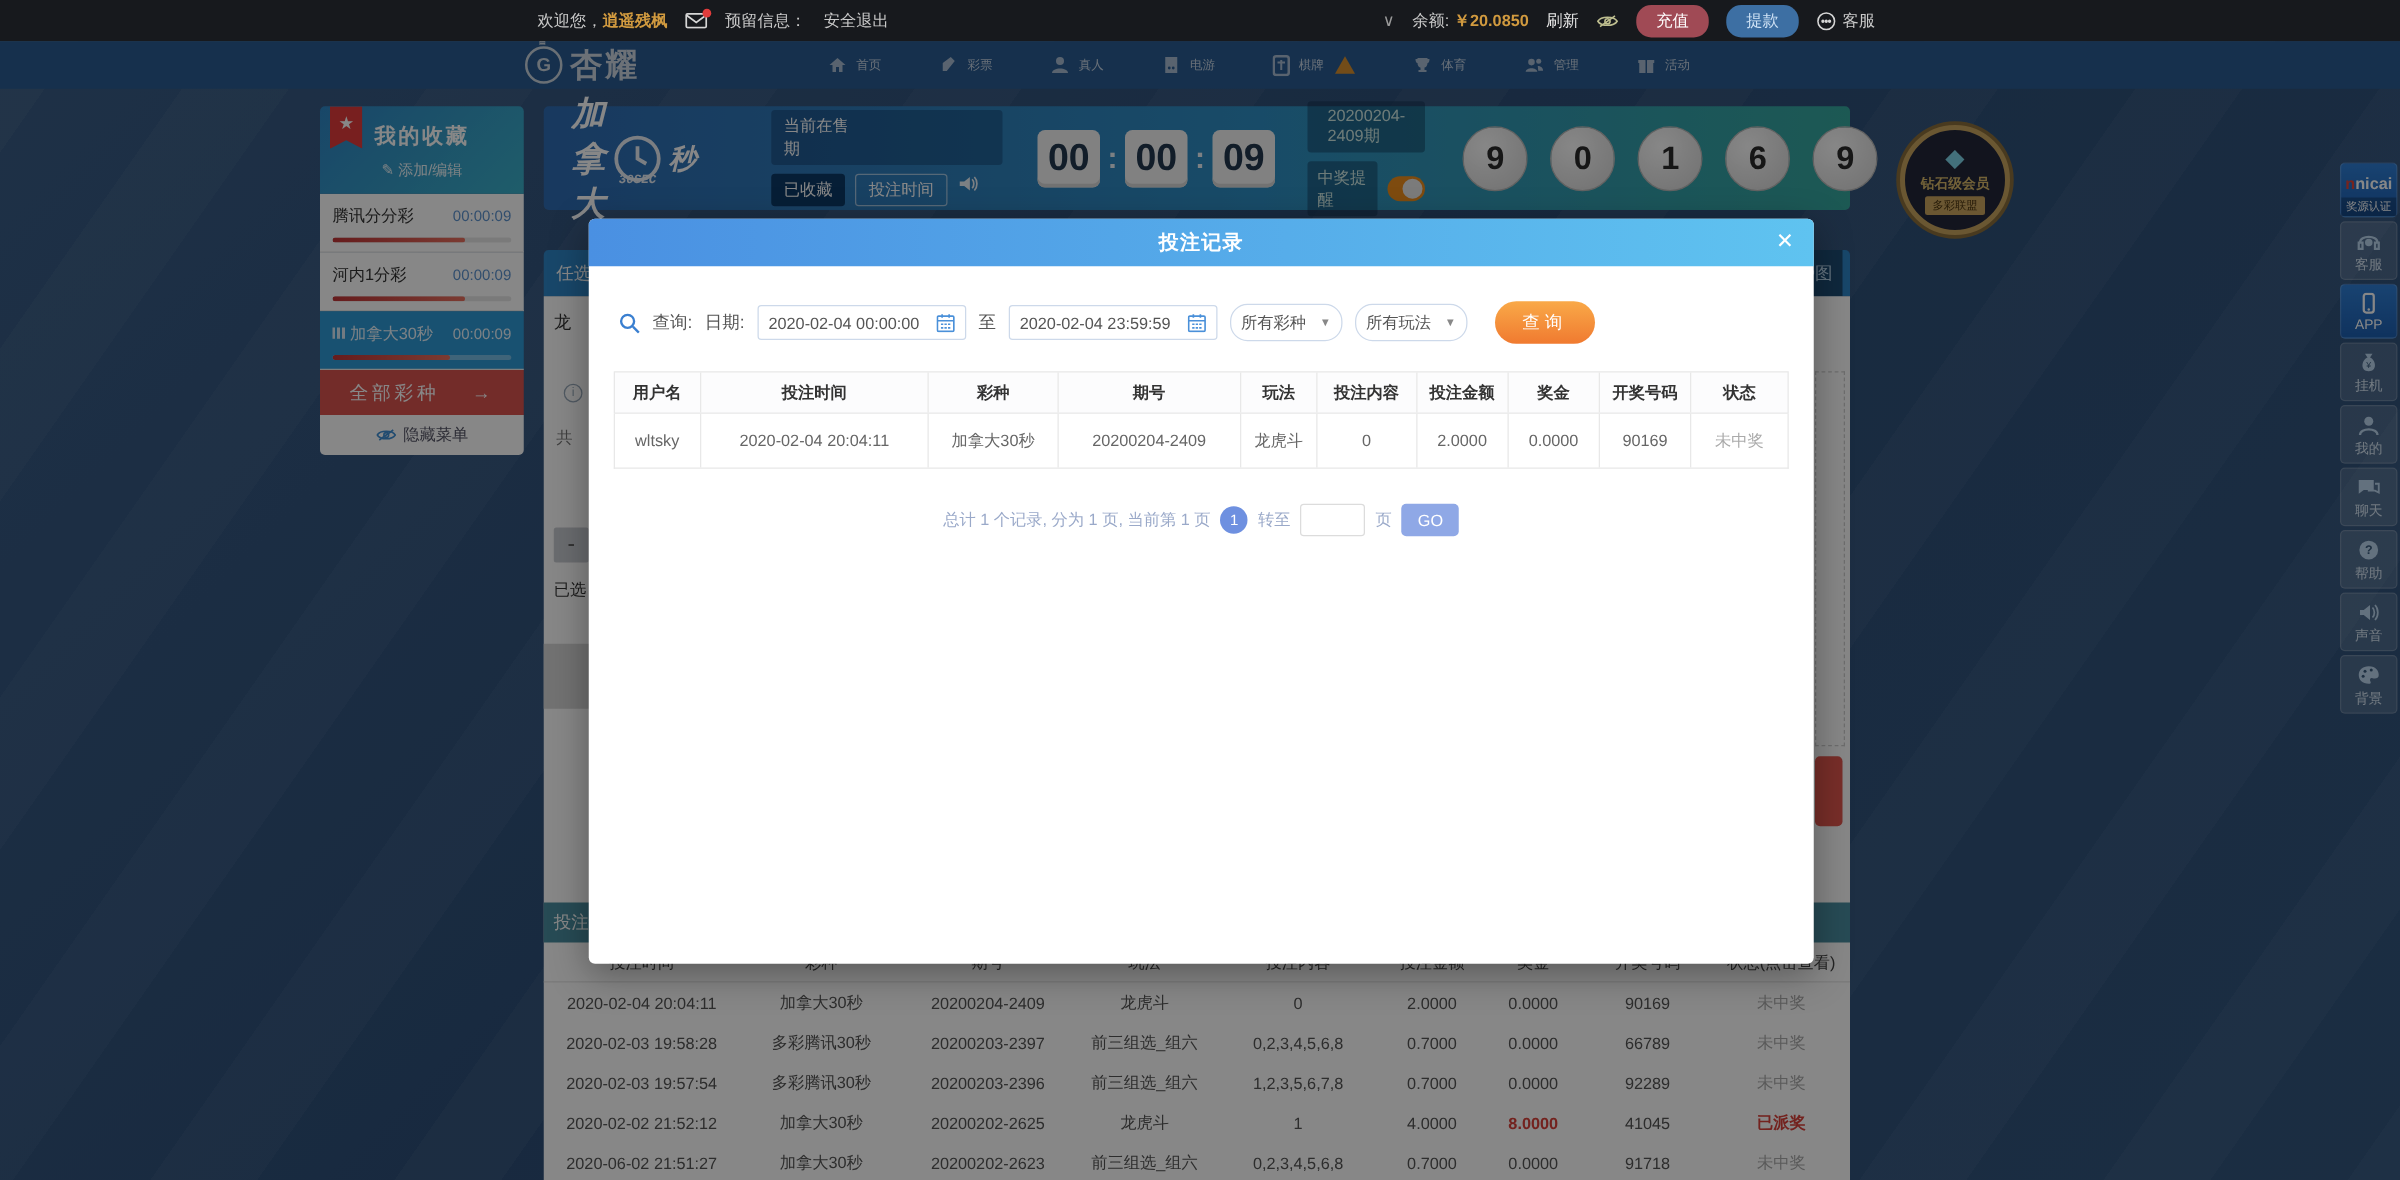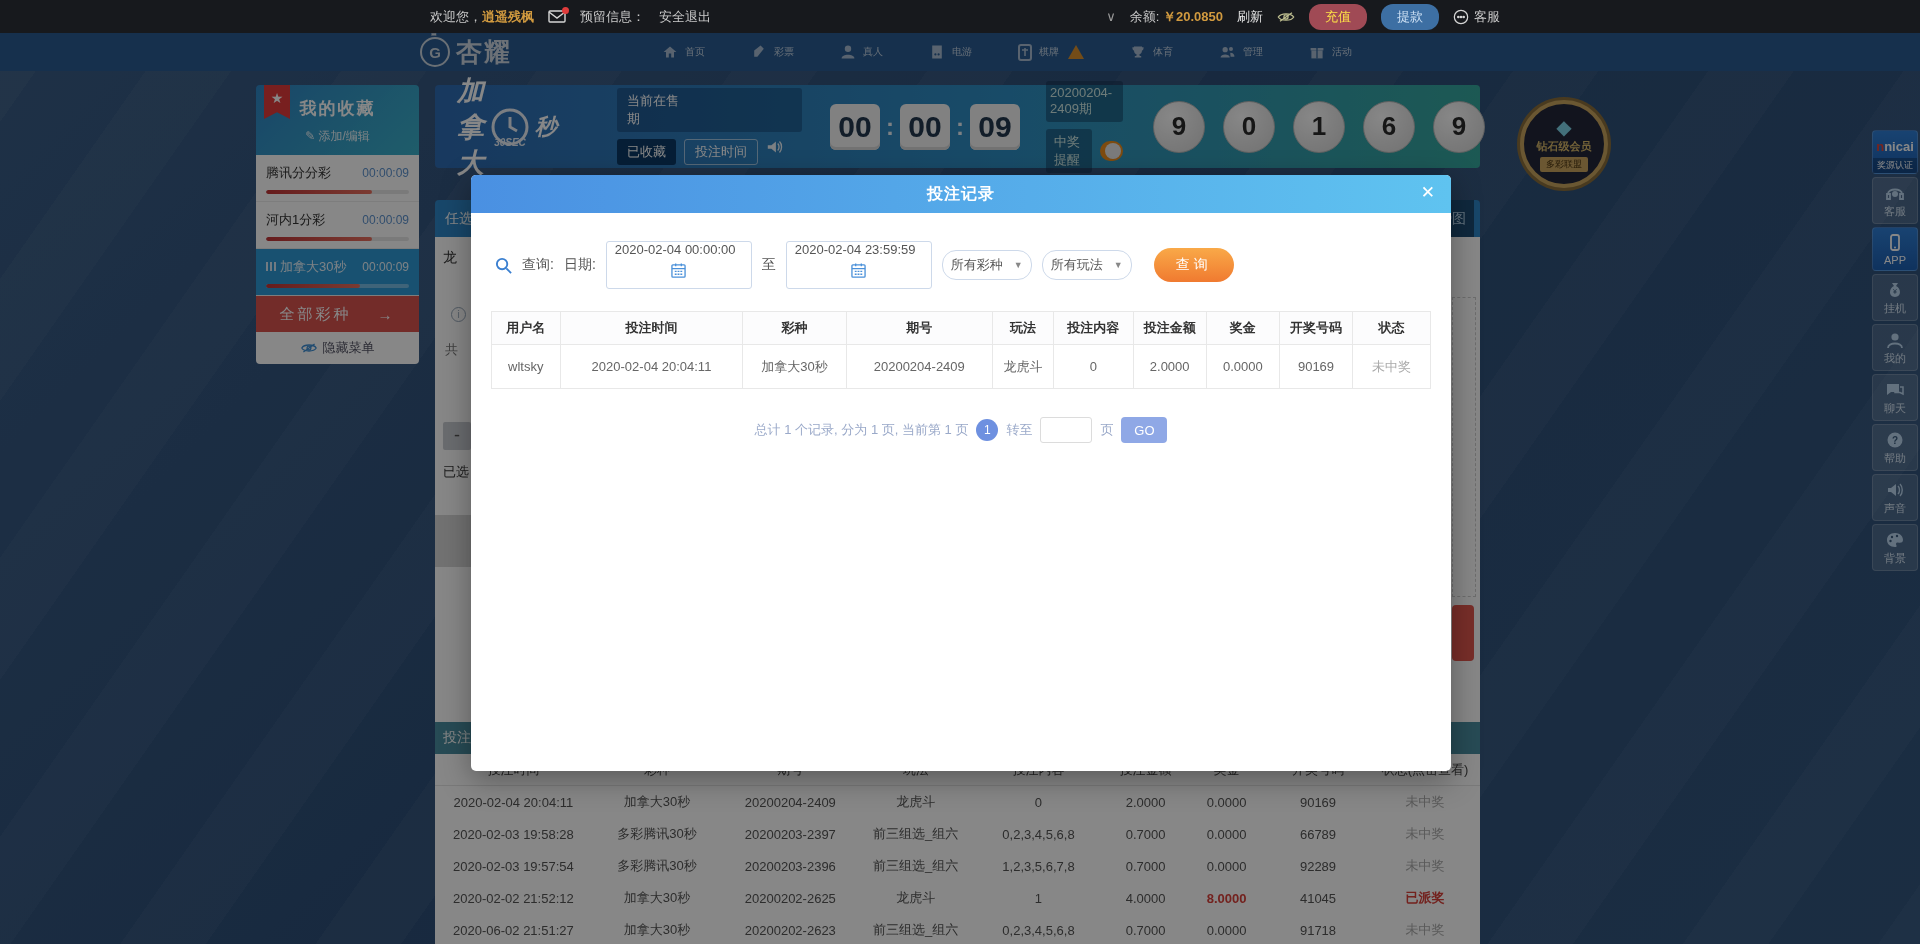--- a/index.html
+++ b/index.html
@@ -19,21 +19,21 @@
   svg{display:block;}
 
   
   .topbar{ left:0; top:0; width:1920px; height:33px; background:#17191d; z-index:60;
     display:flex; align-items:center; justify-content:space-between; padding:0 420px 0 430px; color:#c9c9c9; font-size:13px;}
   .topbar .grp{display:flex; align-items:center; gap:14px;}
   .gold{color:#d19a3f; font-weight:bold;}
   .mail-wrap{position:relative;}
   .mail-dot{position:absolute; right:-3px; top:-3px; width:7px; height:7px; border-radius:50%; background:#e03c3c;}
   .pill{border:none; border-radius:12px; padding:4px 16px; font-size:13px; cursor:pointer;}
-  .pill-red{background:#a04a55; color:#fde047;}
+  .pill-red{background:#a04a55; color:#ffffff;}
   .pill-blue{background:#3d6fa3; color:#cfe2f5;}
 
   
   .nav{ left:0; top:33px; width:1920px; height:38px; background:#2a5c92; display:flex; align-items:center; z-index:5;}
   .brand{display:flex; align-items:center; margin-left:420px; gap:6px;}
   .brand-emblem{width:30px; height:30px; border:2px solid #c9d3de; border-radius:50%; color:#c9d3de; font-weight:bold;
     display:flex; align-items:center; justify-content:center; font-size:15px; position:relative;}
   .brand-emblem::before{content:"♛"; position:absolute; top:-13px; left:7px; font-size:11px; color:#c9d3de;}
   .brand-name{font-size:26px; font-weight:bold; color:#cdd6e0; letter-spacing:2px;}
   .nav-items{display:flex; margin-left:150px; gap:46px;}
@@ -65,35 +65,35 @@
     background:repeating-linear-gradient(90deg,#d7e8f5 0 2px,transparent 2px 4px);}
   .all-btn{height:36px; background:#d9534f; color:#fff; font-size:15px; display:flex; align-items:center; justify-content:center;
     gap:26px; letter-spacing:3px; cursor:pointer;}
   .hide-menu{height:32px; background:#fff; border-radius:0 0 4px 4px; display:flex; align-items:center; justify-content:center;
     gap:6px; color:#556; font-size:13px; cursor:pointer;}
 
   
   .banner{left:435px; top:85px; width:1045px; height:83px; border-radius:4px; z-index:9;
     background:linear-gradient(90deg,#2f6cb3 0%,#2f8fc4 55%,#36a89e 100%);
     display:flex; align-items:center; color:#fff;}
-  .game-logo{display:flex; align-items:center; margin-left:22px; font-weight:bold; font-style:italic;}
+  .game-logo{display:flex; align-items:center; margin-left:22px; font-weight:bold; font-style:italic;font-family:Liberation Mono, monospace;}
   .game-logo .t1{font-size:27px; letter-spacing:1px;}
   .game-logo .t2{font-size:22px;}
   .clockwrap{position:relative; margin:0 2px;}
   .sell-box{margin-left:60px; font-size:13px;}
   .sell-row1{background:rgba(10,40,80,0.35); border-radius:3px; padding:4px 10px; width:185px; display:flex; justify-content:space-between;flex-direction:column;}
   .sell-row2{display:flex; gap:8px; margin-top:7px; }
   .chip-solid{background:#0d3a66; border-radius:3px; padding:4px 10px; font-size:13px; cursor:pointer;}
   .chip-line{border:1px solid rgba(255,255,255,0.55); border-radius:3px; padding:3px 10px; font-size:13px; cursor:pointer;}
   .clockbox{display:flex; align-items:center; gap:6px; margin-left:28px;}
   .digitbox{width:50px; height:46px; background:#f4f4f4; border-radius:6px; color:#22384e; font-size:30px; font-weight:bold;
     display:flex; align-items:center; justify-content:center; box-shadow:inset 0 -3px 0 #d8d8d8;}
   .colon{font-size:24px; font-weight:bold; color:#eaf2f8;}
   .issue-col{margin-left:26px; font-size:13px;}
-  .issue-badge{background:rgba(10,40,70,0.4); border-radius:3px; padding:4px 4px; color:#cfe9e4;}
+  .issue-badge{background:rgba(10,40,70,0.4); border-radius:3px; padding:4px 16px; color:#cfe9e4;}
   .remind-row{display:flex; align-items:center; gap:8px; margin-top:7px;}
   .remind-chip{background:rgba(10,40,70,0.4); border-radius:3px; padding:4px 8px; color:#cfe9e4;}
   .toggle{width:40px; height:20px; border-radius:10px; background:#ef8e1d; position:relative; cursor:pointer;}
   .toggle .knob{position:absolute; right:2px; top:2px; width:16px; height:16px; border-radius:50%; background:#e9e9e9;}
   .balls{display:flex; gap:18px; margin-left:30px;}
   .ball{width:52px; height:52px; border-radius:50%; background:radial-gradient(circle at 35% 30%,#ffffff,#d5d5d5);
     border:1px solid #b9b9b9; color:#2b2b2b; font-size:26px; font-weight:bold; display:flex; align-items:center; justify-content:center;}
 
   
   .dbadge{left:1520px; top:100px; width:88px; height:88px; z-index:8; border-radius:50%;
@@ -135,21 +135,21 @@
   .t-red{color:#d9403a !important; font-weight:bold;}
 
   
   .modal{left:471px; top:175px; width:980px; height:596px; background:#fff; border-radius:5px; z-index:50;
     box-shadow:0 8px 30px rgba(0,0,0,0.35);}
   .m-head{height:38px; border-radius:5px 5px 0 0; background:linear-gradient(90deg,#4a90e2,#5fc3f0);
     display:flex; align-items:center; justify-content:center; position:relative; color:#fff;}
   .m-title{font-size:16px; font-weight:bold; letter-spacing:1px;}
   .m-close{position:absolute; right:16px; top:8px; font-size:17px; color:#fff; cursor:pointer; line-height:20px;}
   .m-search{display:flex; align-items:center; gap:10px; padding:28px 0 0 24px; color:#555; font-size:14px;}
-  .inputbox{display:flex; align-items:center; border:1px solid #cdd9ea; border-radius:3px; height:48px; padding:0 8px; gap:6px;flex-direction:column;}
+  .inputbox{display:flex; align-items:center; border:1px solid #cdd9ea; border-radius:3px; height:28px; padding:0 8px; gap:6px;}
   .inputbox input{border:none; outline:none; width:128px; font-size:13px; color:#555; font-family:inherit;}
   .selbox{display:flex; align-items:center; justify-content:space-between; border:1px solid #cdd9ea; border-radius:14px;
     height:30px; width:90px; padding:0 8px; color:#555; font-size:13px; cursor:pointer;}
   .selbox .car{font-size:9px; color:#888;}
   .q-btn{margin-left:12px; width:80px; height:34px; border:none; border-radius:17px; color:#fff; font-size:14px; letter-spacing:4px;
     background:linear-gradient(180deg,#f9a948,#f07a30); cursor:pointer;}
   .mtablewrap{margin:22px 20px 0;}
   .mrow{display:grid; grid-template-columns:7.2% 19.5% 11% 15.6% 6.5% 8.5% 7.8% 7.8% 7.8% 8.3%;
     border:1px solid #e8e8e8; border-top:none; align-items:center; text-align:left;}
   .mrow.head{border-top:1px solid #e8e8e8; background:#fcfcfd; color:#333; font-weight:bold; height:34px; font-size:13px;}

